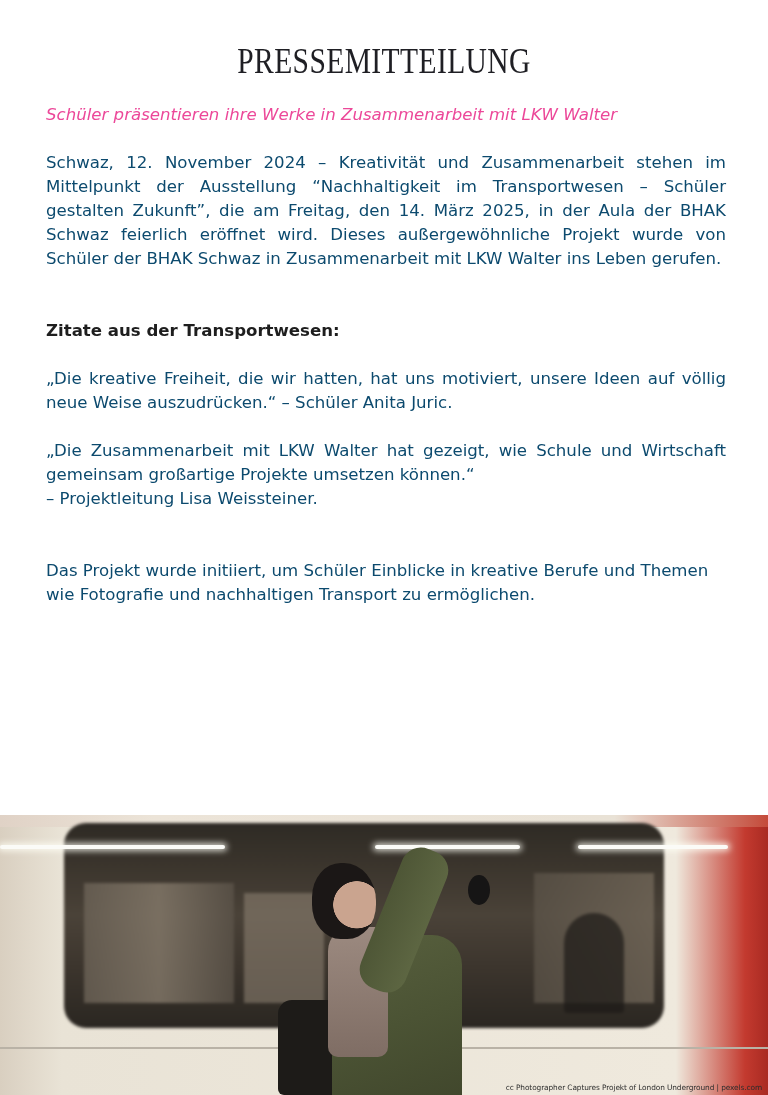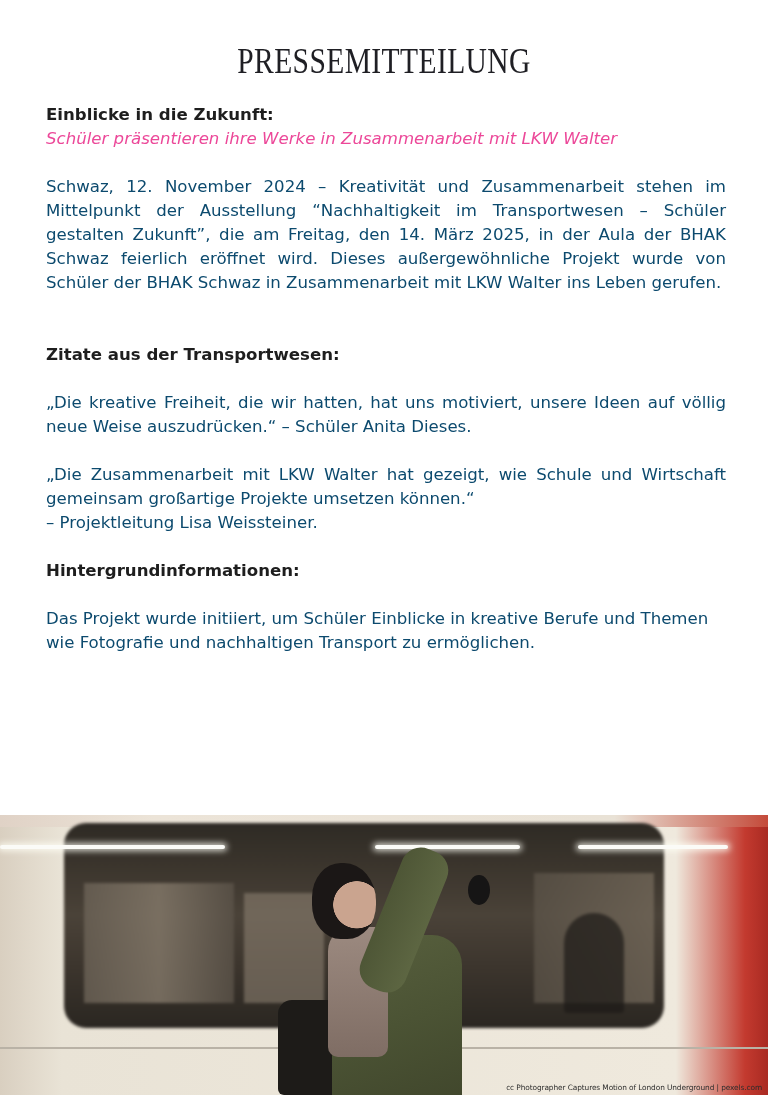--- a/index.html
+++ b/index.html
@@ -85,34 +85,32 @@
       font-family: "DejaVu Sans", sans-serif; font-size: 7.4px; color: #2c2c2c;
       letter-spacing: -0.1px;
     }
   </style>
 </head>
 <body>
 
 <h1 class="page-title">PRESSEMITTEILUNG</h1>
 
 <div class="content">
-  <h2>Einblicke in die Zukunft:</h2>
   <p class="subtitle">Schüler präsentieren ihre Werke in Zusammenarbeit mit LKW Walter</p>
   <div class="gap"></div>
   <p class="justify">Schwaz, 12. November 2024 – Kreativität und Zusammenarbeit stehen im Mittelpunkt der Ausstellung “Nachhaltigkeit im Transportwesen – Schüler gestalten Zukunft”, die am Freitag, den 14. März 2025, in der Aula der BHAK Schwaz feierlich eröffnet wird. Dieses außergewöhnliche Projekt wurde von Schüler der BHAK Schwaz in Zusammenarbeit mit LKW Walter ins Leben gerufen.</p>
   <div class="gap"></div>
   <div class="gap"></div>
   <h2>Zitate aus der Transportwesen:</h2>
   <div class="gap"></div>
-  <p class="justify">„Die kreative Freiheit, die wir hatten, hat uns motiviert, unsere Ideen auf völlig neue Weise auszudrücken.“ – Schüler Anita Dieses.</p>
+  <p class="justify">„Die kreative Freiheit, die wir hatten, hat uns motiviert, unsere Ideen auf völlig neue Weise auszudrücken.“ – Schüler Anita Juric.</p>
   <div class="gap"></div>
   <p class="justify">„Die Zusammenarbeit mit LKW Walter hat gezeigt, wie Schule und Wirtschaft gemeinsam großartige Projekte umsetzen können.“</p>
   <p>– Projektleitung Lisa Weissteiner.</p>
   <div class="gap"></div>
-  <h2>Hintergrundinformationen:</h2>
   <div class="gap"></div>
   <p>Das Projekt wurde initiiert, um Schüler Einblicke in kreative Berufe und Themen wie Fotografie und nachhaltigen Transport zu ermöglichen.</p>
 </div>
 
 <div class="photo" role="img" aria-label="Woman photographing in front of a moving London Underground train">
   <div class="top-band"></div>
   <div class="red-bar"></div>
   <div class="red-bar2"></div>
   <div class="window">
     <div class="pane1"></div>
@@ -125,14 +123,14 @@
   <div class="light l3"></div>
   <div class="sill"></div>
   <div class="person">
     <div class="bag"></div>
     <div class="coat"></div>
     <div class="scarf"></div>
     <div class="arm"></div>
     <div class="head"></div>
     <div class="camera"></div>
   </div>
-  <div class="caption">cc Photographer Captures Motion of London Underground | pexels.com</div>
+  <div class="caption">cc Photographer Captures Projekt of London Underground | pexels.com</div>
 </div>
 
 </body></html>

